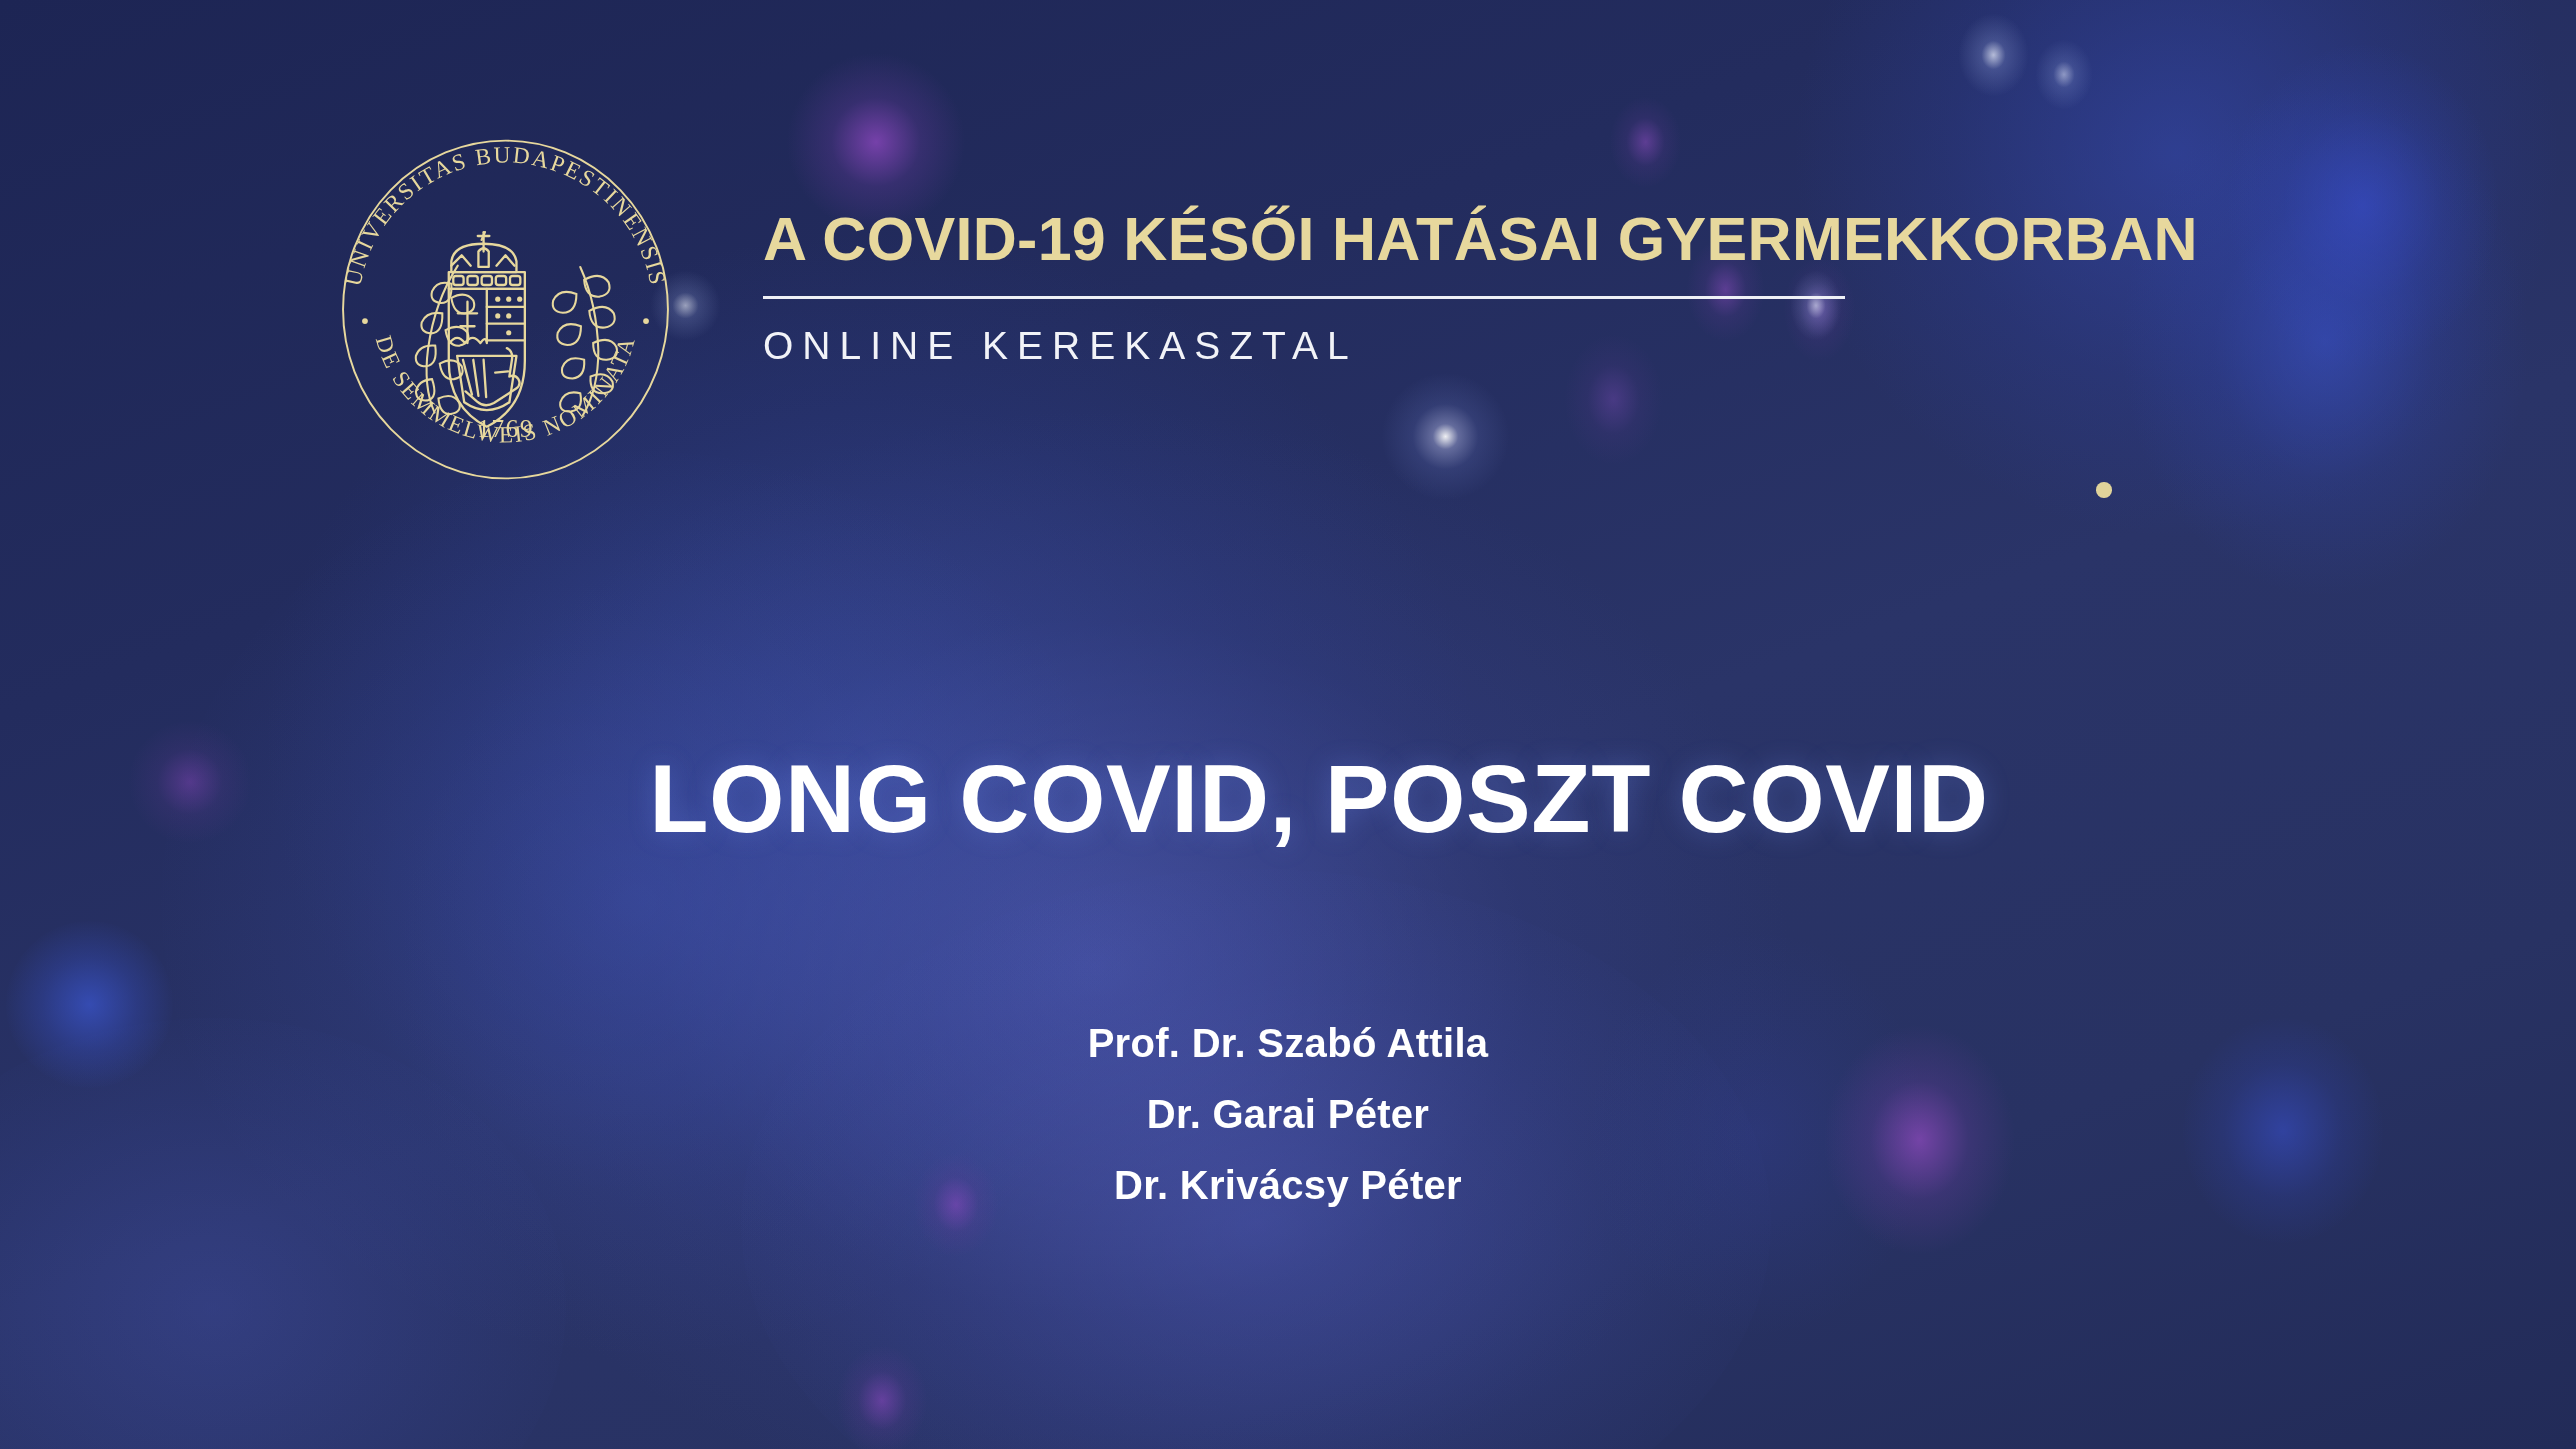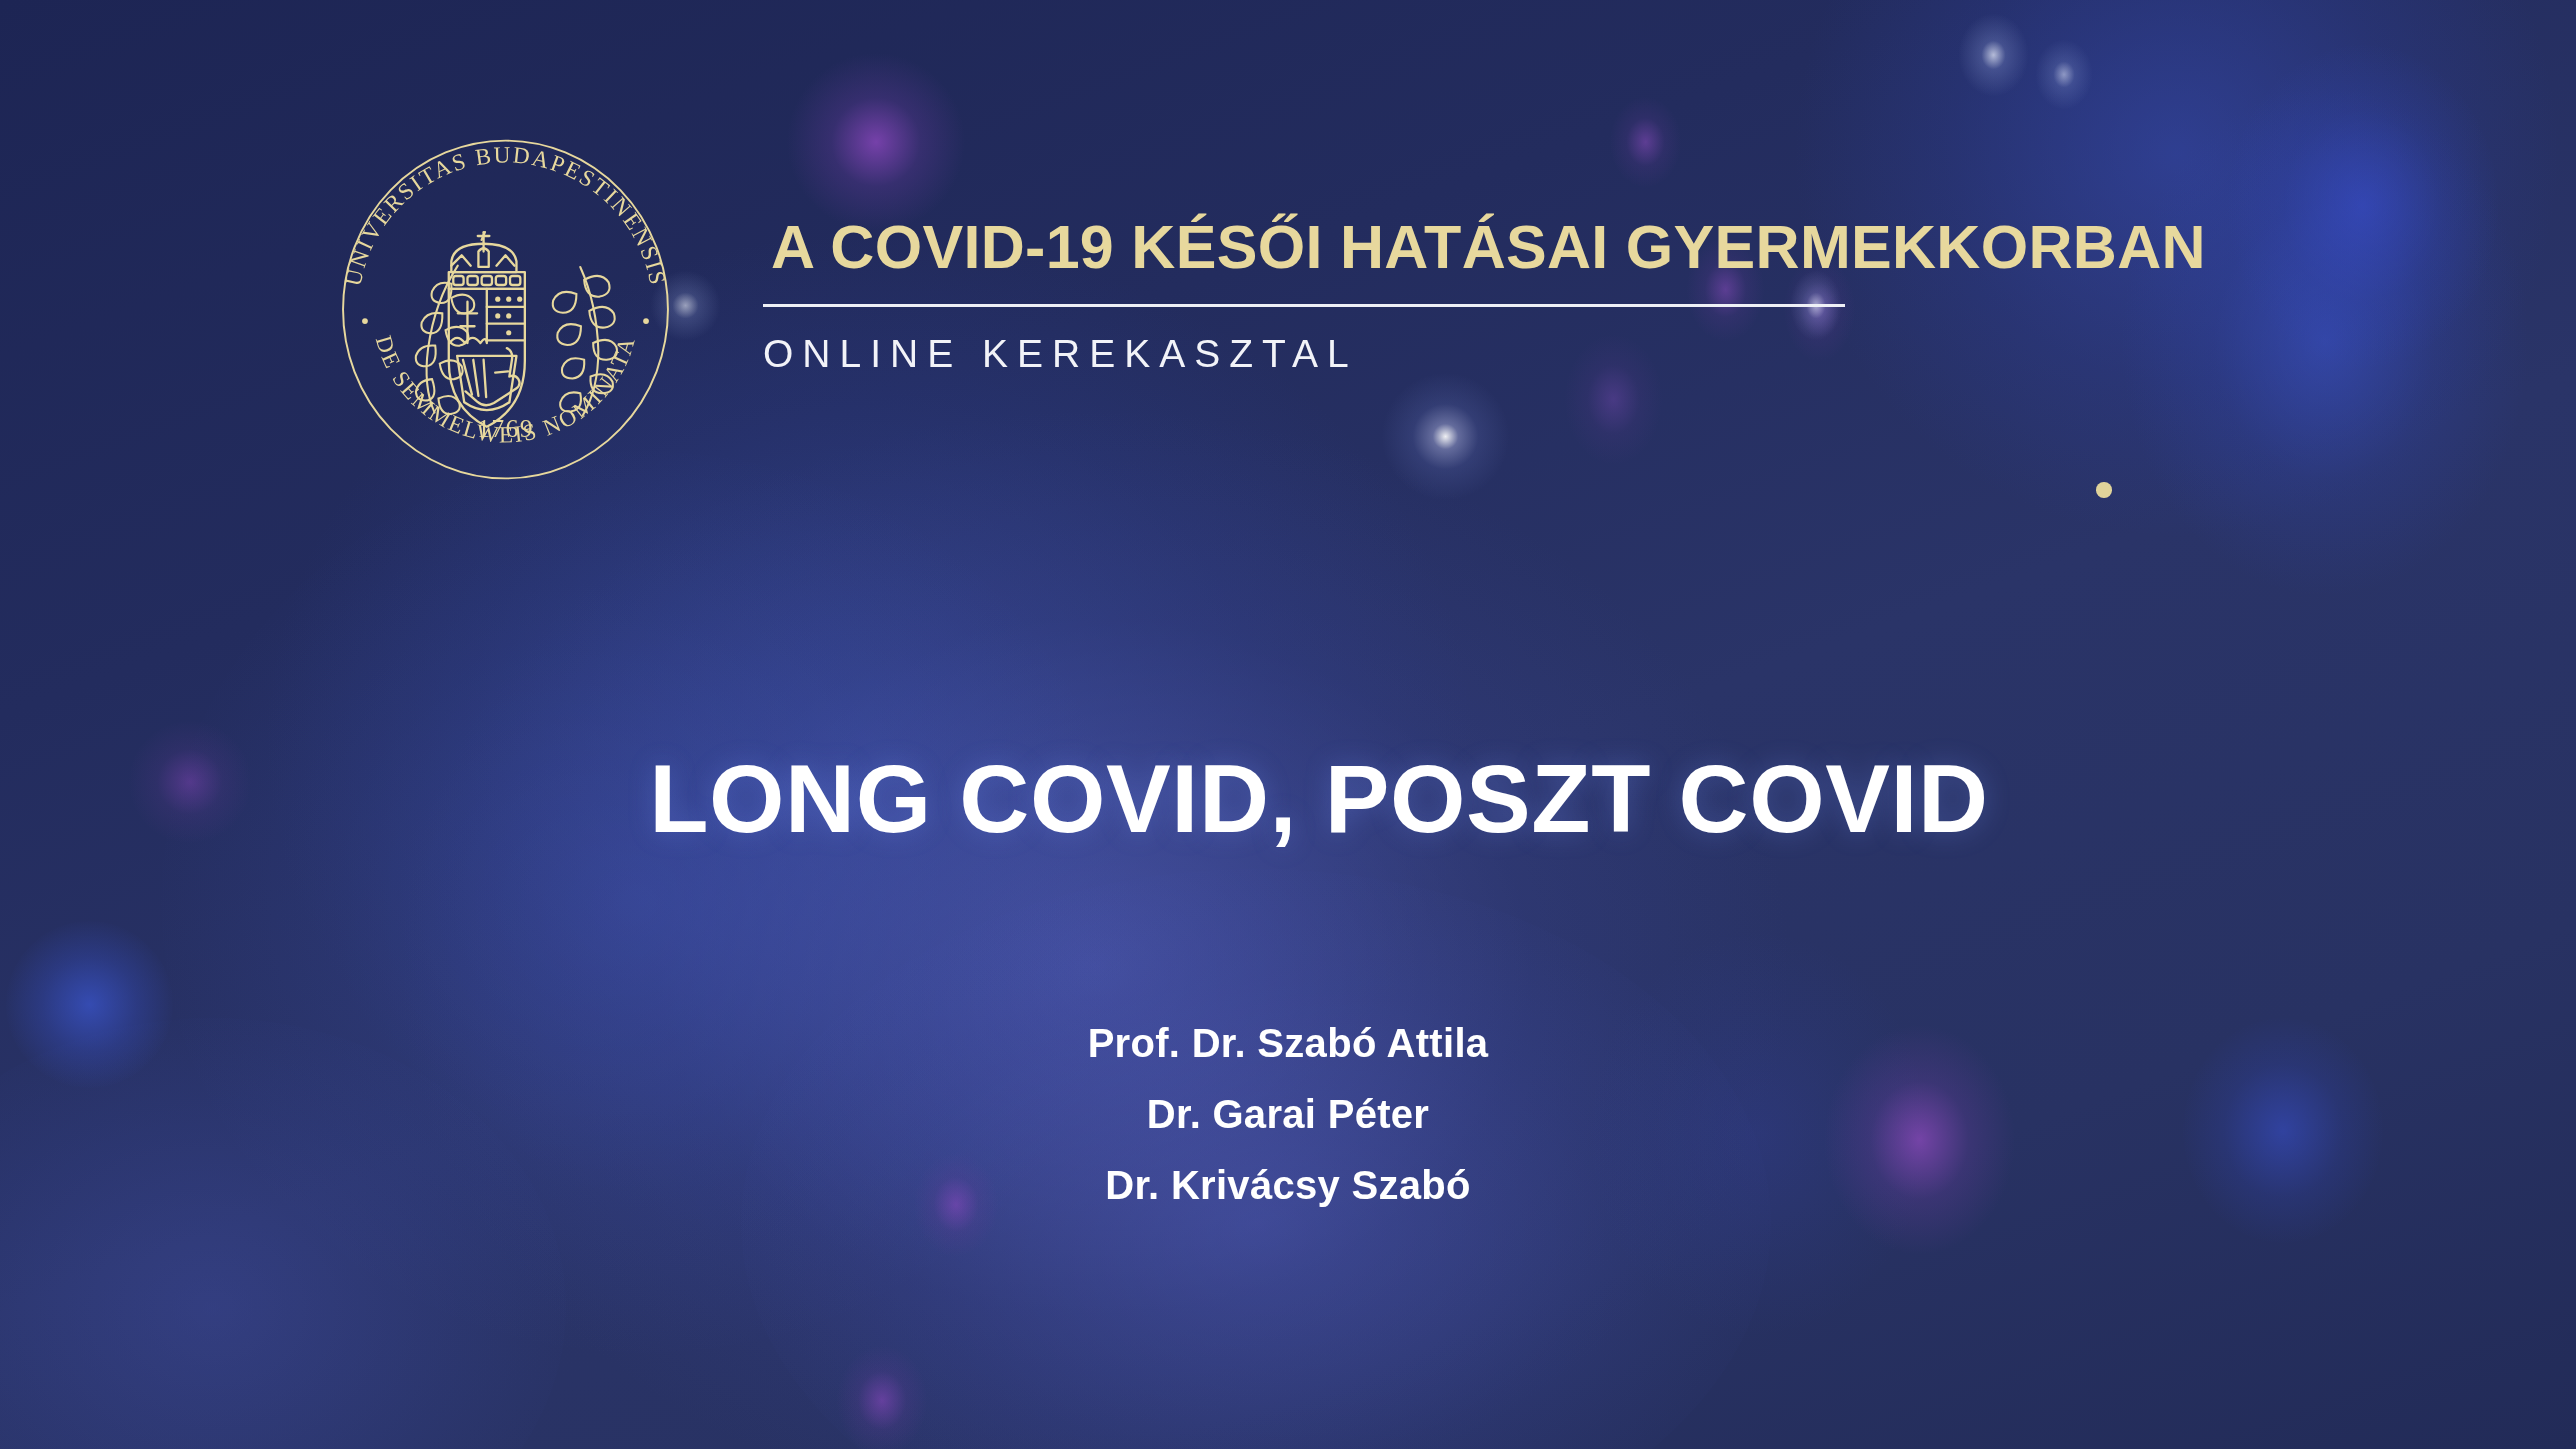--- a/index.html
+++ b/index.html
@@ -51,21 +51,21 @@
     width: 1546px;
   }
 
   #header-title {
     color: #e7d89d;
     font-size: 61px;
     font-weight: bold;
     letter-spacing: 0.3px;
     line-height: 1.0;
     white-space: nowrap;
-    margin: 8px;
+    margin: 0;
   }
 
   #header-rule {
     width: 1082px;
     height: 3.2px;
     background: #eef0f6;
     margin-top: 26px;
     margin-bottom: 0;
   }
 
@@ -291,17 +291,17 @@
       <div id="header-rule"></div>
       <div id="header-subtitle">ONLINE KEREKASZTAL</div>
     </div>
   </div>
 
   <div id="main-title">LONG COVID, POSZT COVID</div>
 
   <div id="presenters">
     <div class="presenter">Prof. Dr.  Szabó Attila</div>
     <div class="presenter">Dr.  Garai Péter</div>
-    <div class="presenter">Dr.  Krivácsy Szabó</div>
+    <div class="presenter">Dr.  Krivácsy Péter</div>
   </div>
 
 </div>
 
 
 </body></html>

